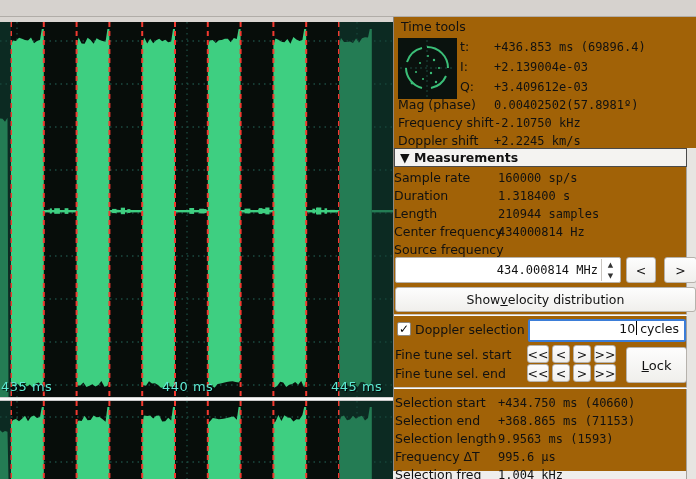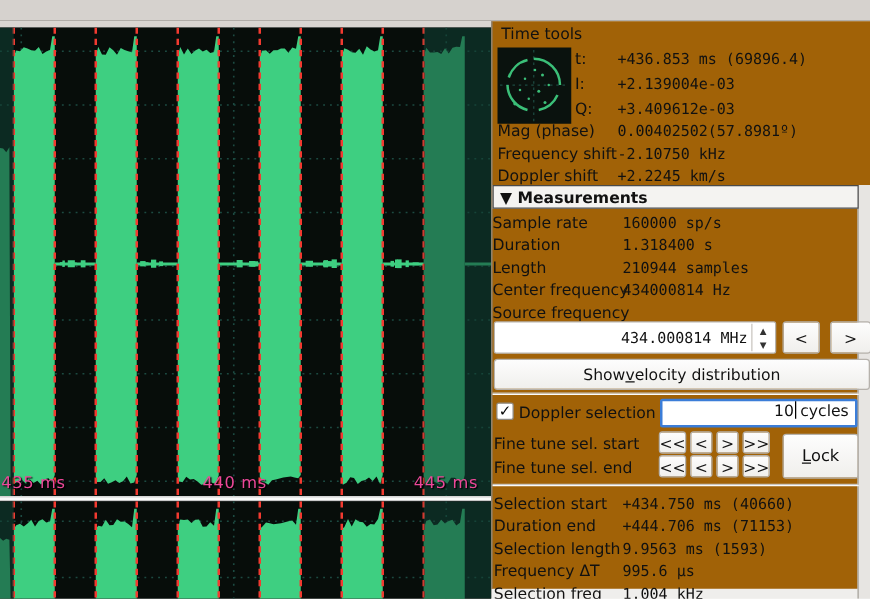--- a/index.html
+++ b/index.html
@@ -10,21 +10,21 @@
   .topbar { position: absolute; left: 0; top: 0; width: 696px; height: 17px;
             background: #d6d2ce; border-bottom: 1px solid #b1ada8; }
   .topbar2 { position: absolute; left: 0; top: 17px; width: 393px; height: 5px; background: #d9d5d1; }
 
   
   .wave-main { position: absolute; left: 0; top: 22px; width: 393px; height: 375px; background: #070d0a; }
   .wave-sep  { position: absolute; left: 0; top: 397px; width: 393px; height: 4px;
                background: #fafafa; border-top: 1px solid #cfcfcf; border-bottom: 1px solid #c7c7c7; }
   .wave-bottom { position: absolute; left: 0; top: 401px; width: 393px; height: 78px; background: #070d0a; }
   .wave-main svg, .wave-bottom svg { display: block; }
-  .time-label { position: absolute; bottom: 3px; color: #ec4899; font-size: 13px;
+  .time-label { position: absolute; bottom: 3px; color: #5eead4; font-size: 13px;
                 text-shadow: 1px 1px 1px #000; letter-spacing: 0.5px; }
 
   
   .panel { position: absolute; left: 393px; top: 17px; width: 303px; height: 454px;
            background: #a16207; border-left: 1px solid #8a8680; font-size: 12.5px; color: #111; }
   .panel .abs { position: absolute; }
   .lbl { font-family: "DejaVu Sans", sans-serif; white-space: nowrap; }
   .val { font-family: "DejaVu Sans Mono", monospace; font-size: 12px; white-space: nowrap; }
 
   .thumb { position: absolute; left: 4px; top: 21px; width: 59px; height: 61px; background: #0a120e; }
@@ -267,22 +267,22 @@
 
     <div class="btn lockbtn">
         <u>L</u>
         <span>ock</span>
       </div>
 
     <div class="hline" style="top:370px;"></div>
 
     <div class="abs lbl" style="left:1px; top:378px;">Selection start</div>
     <div class="abs val" style="left:104px; top:379px;">+434.750 ms (40660)</div>
-    <div class="abs lbl" style="left:1px; top:396px;">Duration end</div>
-    <div class="abs val" style="left:104px; top:397px;">+444.706 ms (71153)</div>
+    <div class="abs lbl" style="left:1px; top:396px;">Selection end</div>
+    <div class="abs val" style="left:104px; top:397px;">+368.865 ms (71153)</div>
     <div class="abs lbl" style="left:1px; top:414px;">Selection length</div>
     <div class="abs val" style="left:104px; top:415px;text-align:center;">9.9563 ms (1593)</div>
     <div class="abs lbl" style="left:1px; top:432px;">Frequency ΔT</div>
     <div class="abs val" style="left:104px; top:433px;">995.6 µs</div>
     <div class="abs lbl" style="left:1px; top:450px;">Selection freq</div>
     <div class="abs val" style="left:104px; top:451px;">1.004 kHz</div>
   </div>
 </div>
 
 </body></html>

